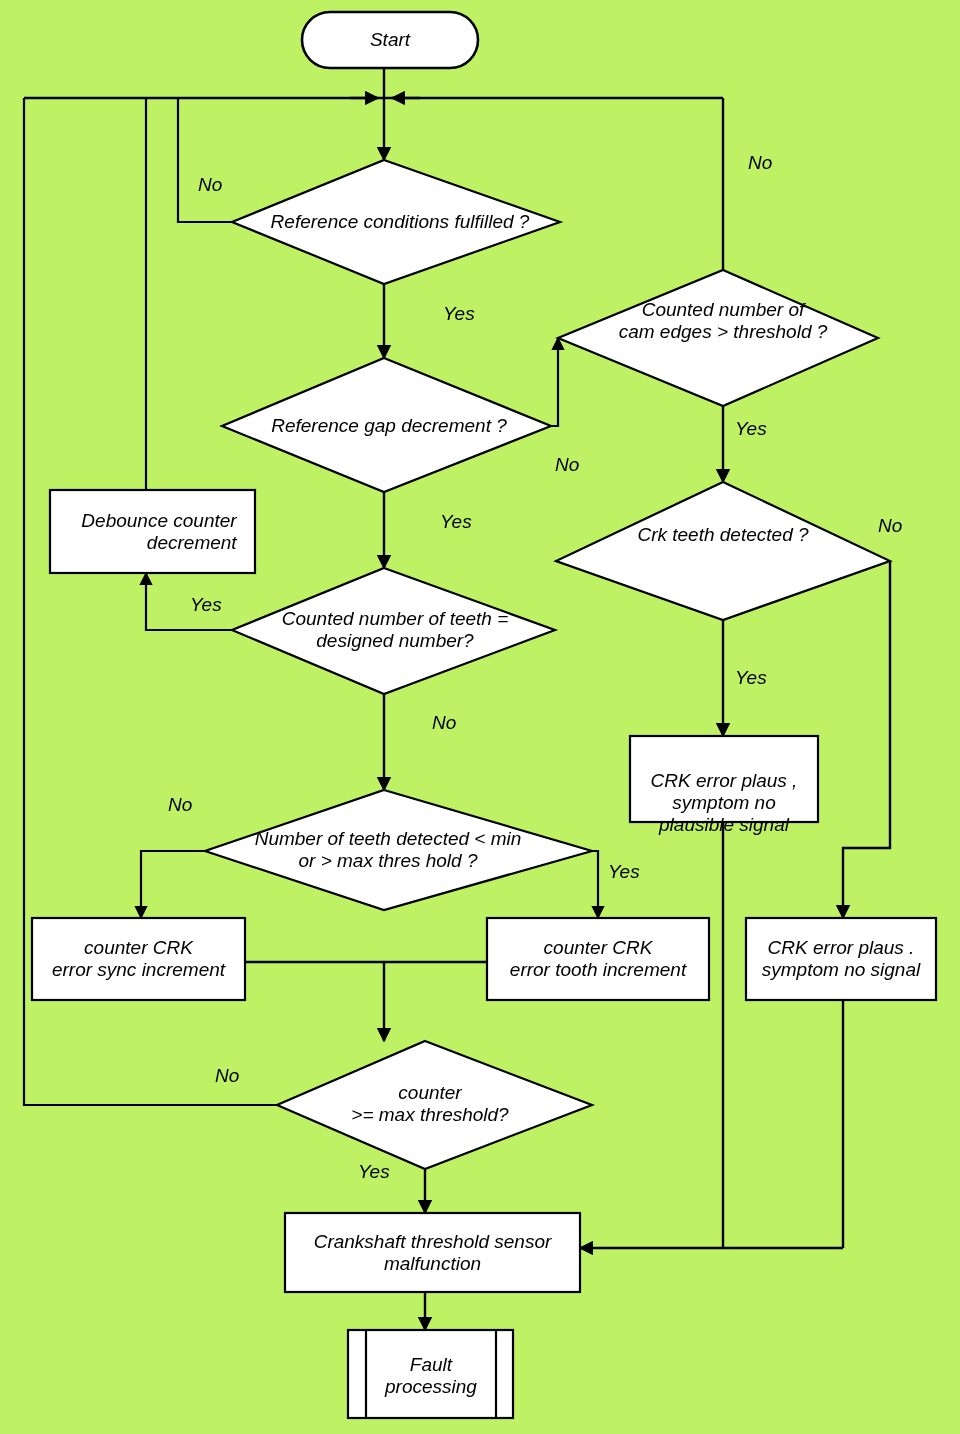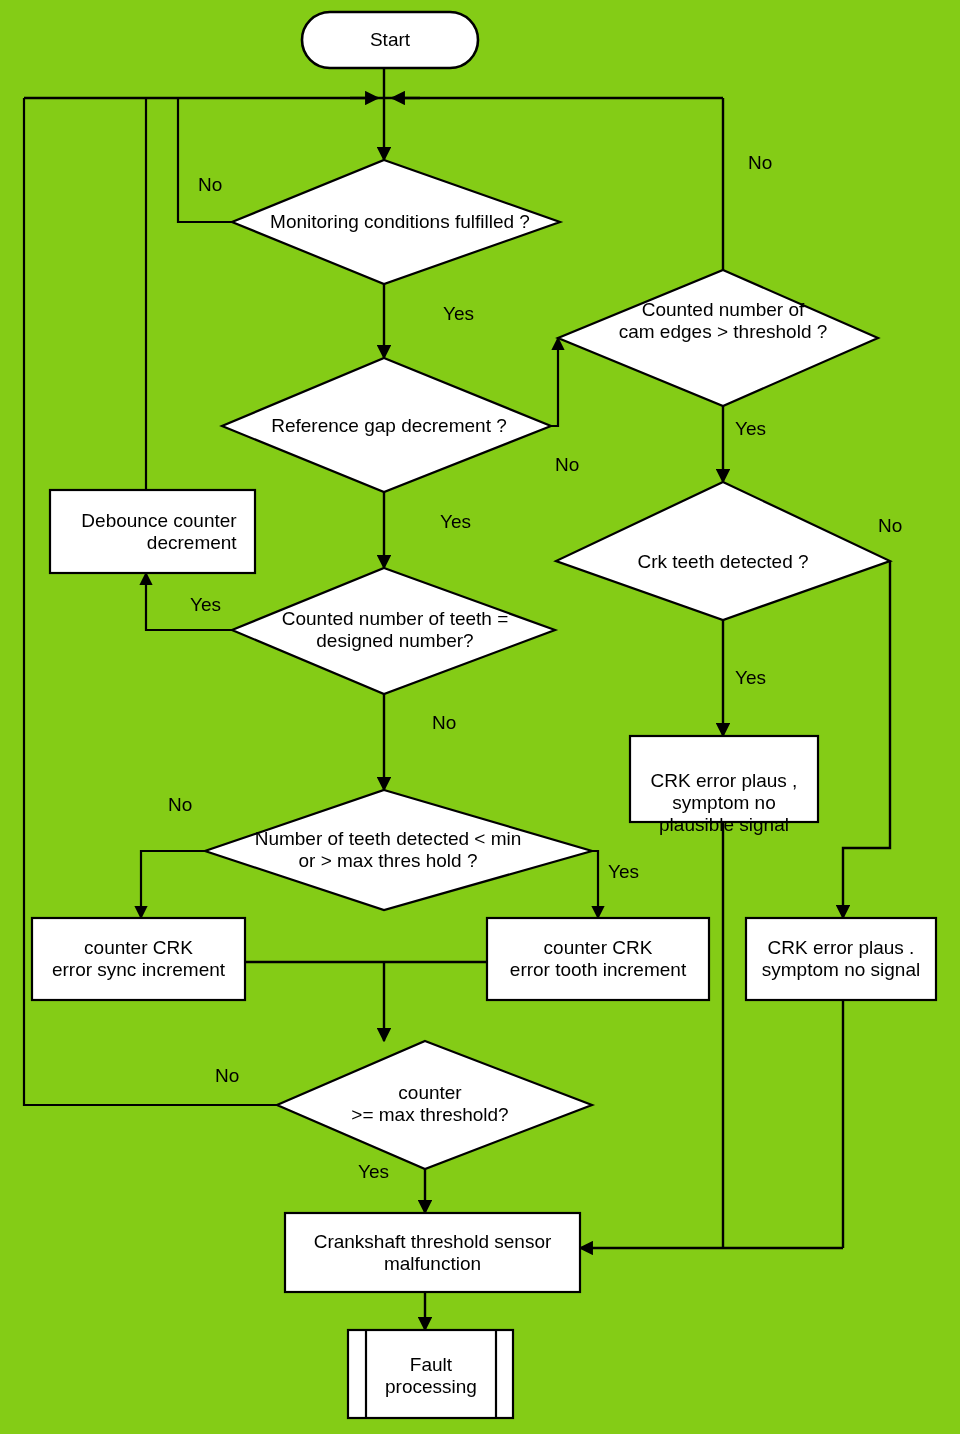--- a/index.html
+++ b/index.html
@@ -1,17 +1,17 @@
 <!DOCTYPE html>
 <html><head>
 <meta charset="utf-8">
 <style>
   html,body{margin:0;padding:0;background:#ffffff;}
   body{font-family:"Liberation Sans", sans-serif;}
-  #stage{position:relative;width:960px;height:1434px;background:#84cc16;overflow:hidden;}
+  #stage{position:relative;width:960px;height:1434px;background:#bef264;overflow:hidden;font-style:italic;}
   #svgroot{position:absolute;left:0;top:0;width:960px;height:1434px;}
   .shape-text{
     position:absolute;
     display:flex;align-items:center;justify-content:center;
     text-align:center;
     color:#000;
     font-family:"Liberation Sans", sans-serif;
     font-size:19px;
     line-height:1.15;
     white-space:pre-line;
@@ -121,28 +121,28 @@
 
     <rect class="box-fill" x="285" y="1213" width="295" height="79"></rect>
 
     <rect class="box-fill" x="348" y="1330" width="165" height="88"></rect>
     <line class="sep" x1="366" y1="1330" x2="366" y2="1418"></line>
     <line class="sep" x1="496" y1="1330" x2="496" y2="1418"></line>
   </svg>
 
   <div class="shape-text" style="left:302px;top:12px;width:176px;height:56px;">Start</div>
 
-  <div class="shape-text" style="left:250px;top:200px;width:300px;height:44px;">Monitoring conditions fulfilled ?</div>
+  <div class="shape-text" style="left:250px;top:200px;width:300px;height:44px;">Reference conditions fulfilled ?</div>
 
   <div class="shape-text" style="left:254px;top:404px;width:270px;height:44px;">Reference gap decrement ?</div>
 
   <div class="shape-text" style="left:592px;top:293px;width:262px;height:56px;">Counted number of
 cam edges &gt; threshold ?</div>
 
-  <div class="shape-text" style="left:600px;top:540px;width:246px;height:44px;">Crk teeth detected ?</div>
+  <div class="shape-text" style="left:600px;top:513px;width:246px;height:44px;">Crk teeth detected ?</div>
 
   <div class="shape-text" style="left:252px;top:602px;width:286px;height:56px;">Counted number of teeth =
 designed number?</div>
 
   <div class="shape-text" style="left:228px;top:822px;width:320px;height:56px;">Number of teeth detected &lt; min
 or &gt; max thres hold ?</div>
 
   <div class="shape-text" style="left:330px;top:1076px;width:200px;height:56px;">counter
 &gt;= max threshold?</div>
 

